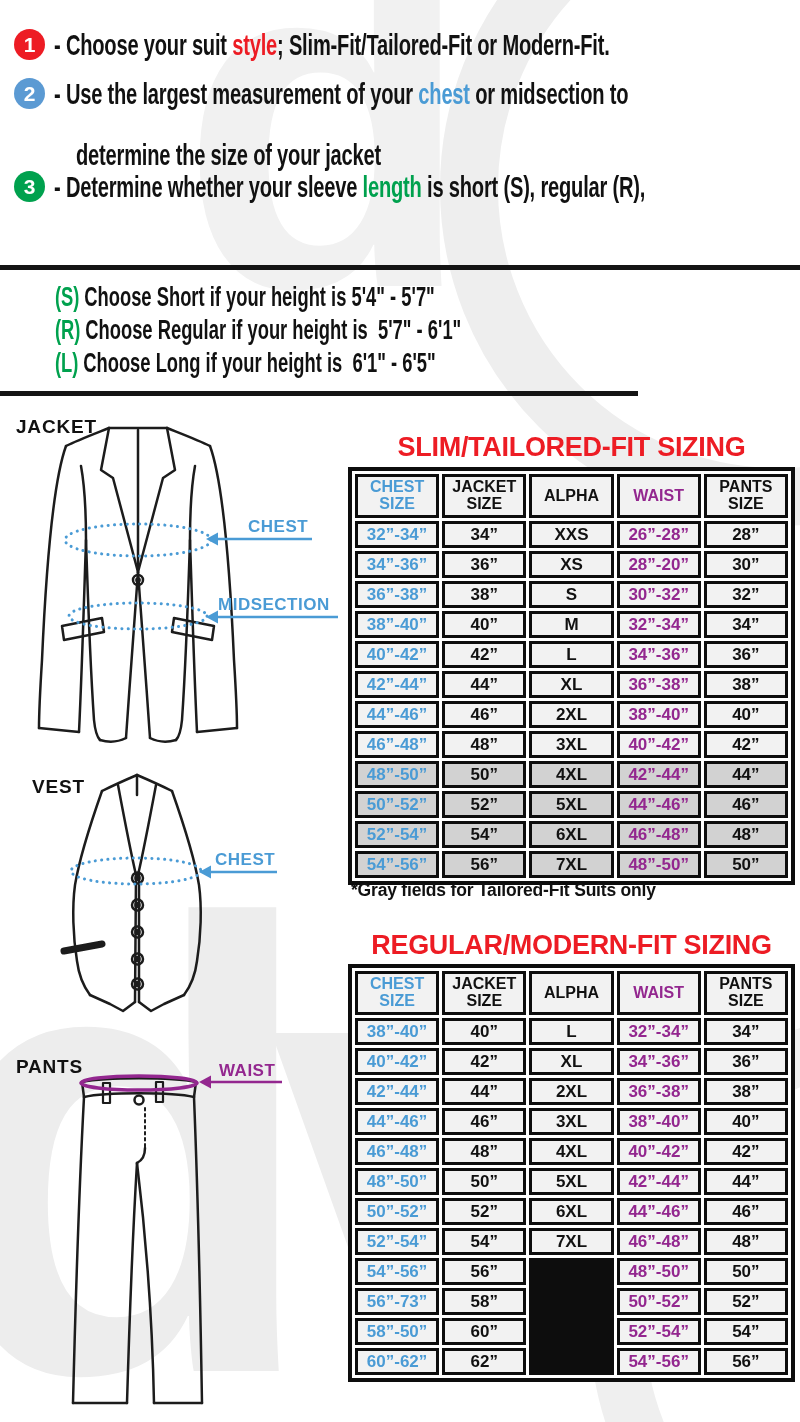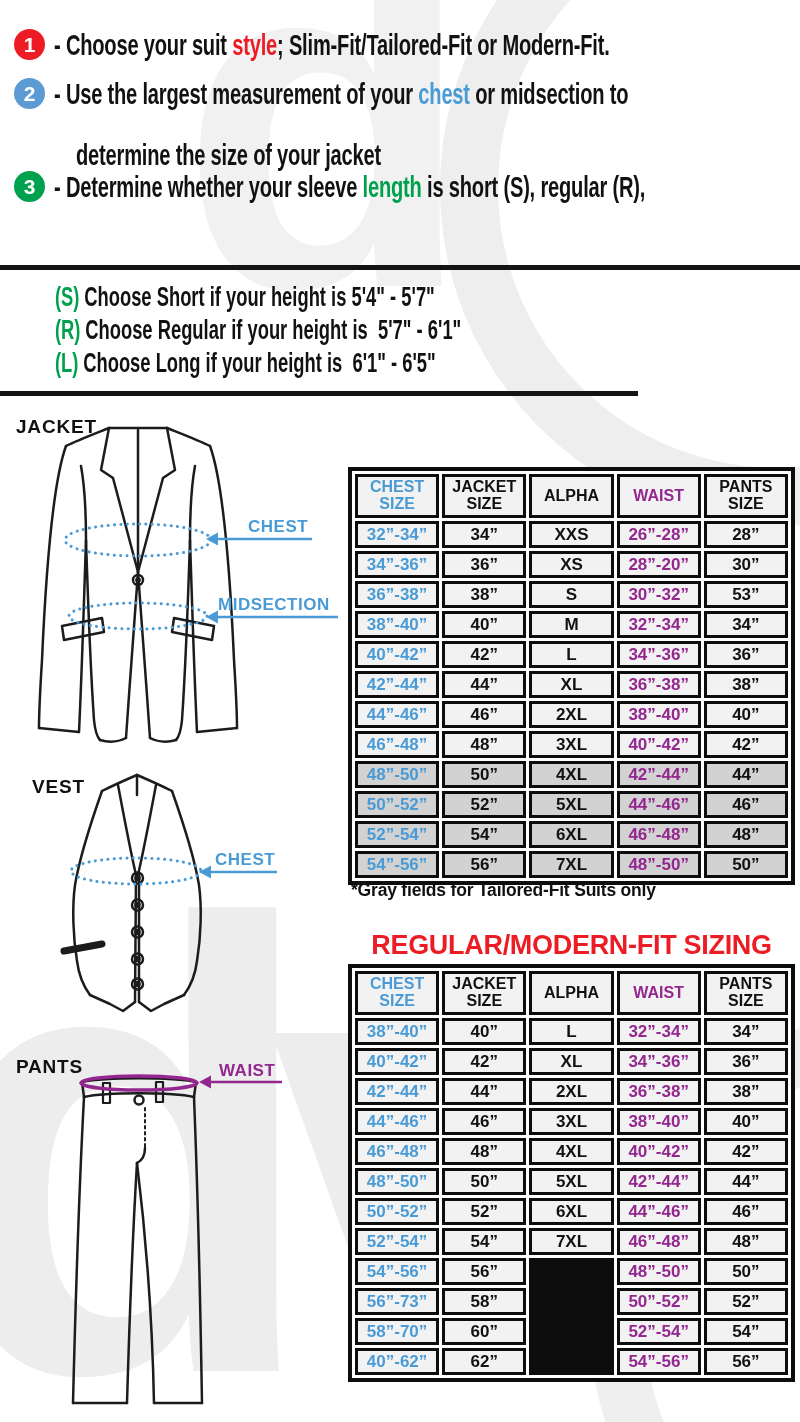--- a/index.html
+++ b/index.html
@@ -190,20 +190,21 @@
       <path d="M188,47 C191,122 194,232 196,353"></path>
       <path d="M196,353 H148"></path>
       <path d="M148,353 C146,252 137,162 131,113"></path>
     </g>
     <ellipse class="purple-ellipse" cx="133" cy="33" rx="58" ry="7"></ellipse>
     <text class="ann-purple" x="213" y="26">WAIST</text>
     <line class="ann-line-purple" x1="200" y1="32" x2="276" y2="32"></line>
     <polygon class="head-purple" points="193,32 205,25.5 205,38.5"></polygon>
   </svg>
 
+  <div class="table-title" style="top:432px">SLIM/TAILORED-FIT SIZING</div>
   <table class="size-table" id="slim-table" style="top:467px">
     <thead>
         <tr>
           <th class="c0">CHEST
 SIZE</th>
           <th class="c1">JACKET
 SIZE</th>
           <th class="c2">ALPHA</th>
           <th class="c3">WAIST</th>
           <th class="c4">PANTS
@@ -223,21 +224,21 @@
           <td class="c1">36”</td>
           <td class="c2">XS</td>
           <td class="c3">28”-20”</td>
           <td class="c4">30”</td>
         </tr>
         <tr>
           <td class="c0">36”-38”</td>
           <td class="c1">38”</td>
           <td class="c2">S</td>
           <td class="c3">30”-32”</td>
-          <td class="c4">53”</td>
+          <td class="c4">32”</td>
         </tr>
         <tr>
           <td class="c0">38”-40”</td>
           <td class="c1">40”</td>
           <td class="c2">M</td>
           <td class="c3">32”-34”</td>
           <td class="c4">34”</td>
         </tr>
         <tr>
           <td class="c0">40”-42”</td>
@@ -377,27 +378,27 @@
           <td class="c3">48”-50”</td>
           <td class="c4">50”</td>
         </tr>
         <tr>
           <td class="c0">56”-73”</td>
           <td class="c1">58”</td>
           <td class="c3">50”-52”</td>
           <td class="c4">52”</td>
         </tr>
         <tr>
-          <td class="c0">58”-70”</td>
+          <td class="c0">58”-50”</td>
           <td class="c1">60”</td>
           <td class="c3">52”-54”</td>
           <td class="c4">54”</td>
         </tr>
         <tr>
-          <td class="c0">40”-62”</td>
+          <td class="c0">60”-62”</td>
           <td class="c1">62”</td>
           <td class="c3">54”-56”</td>
           <td class="c4">56”</td>
         </tr>
       </tbody>
   </table>
 
 </div>
 
 </body></html>

